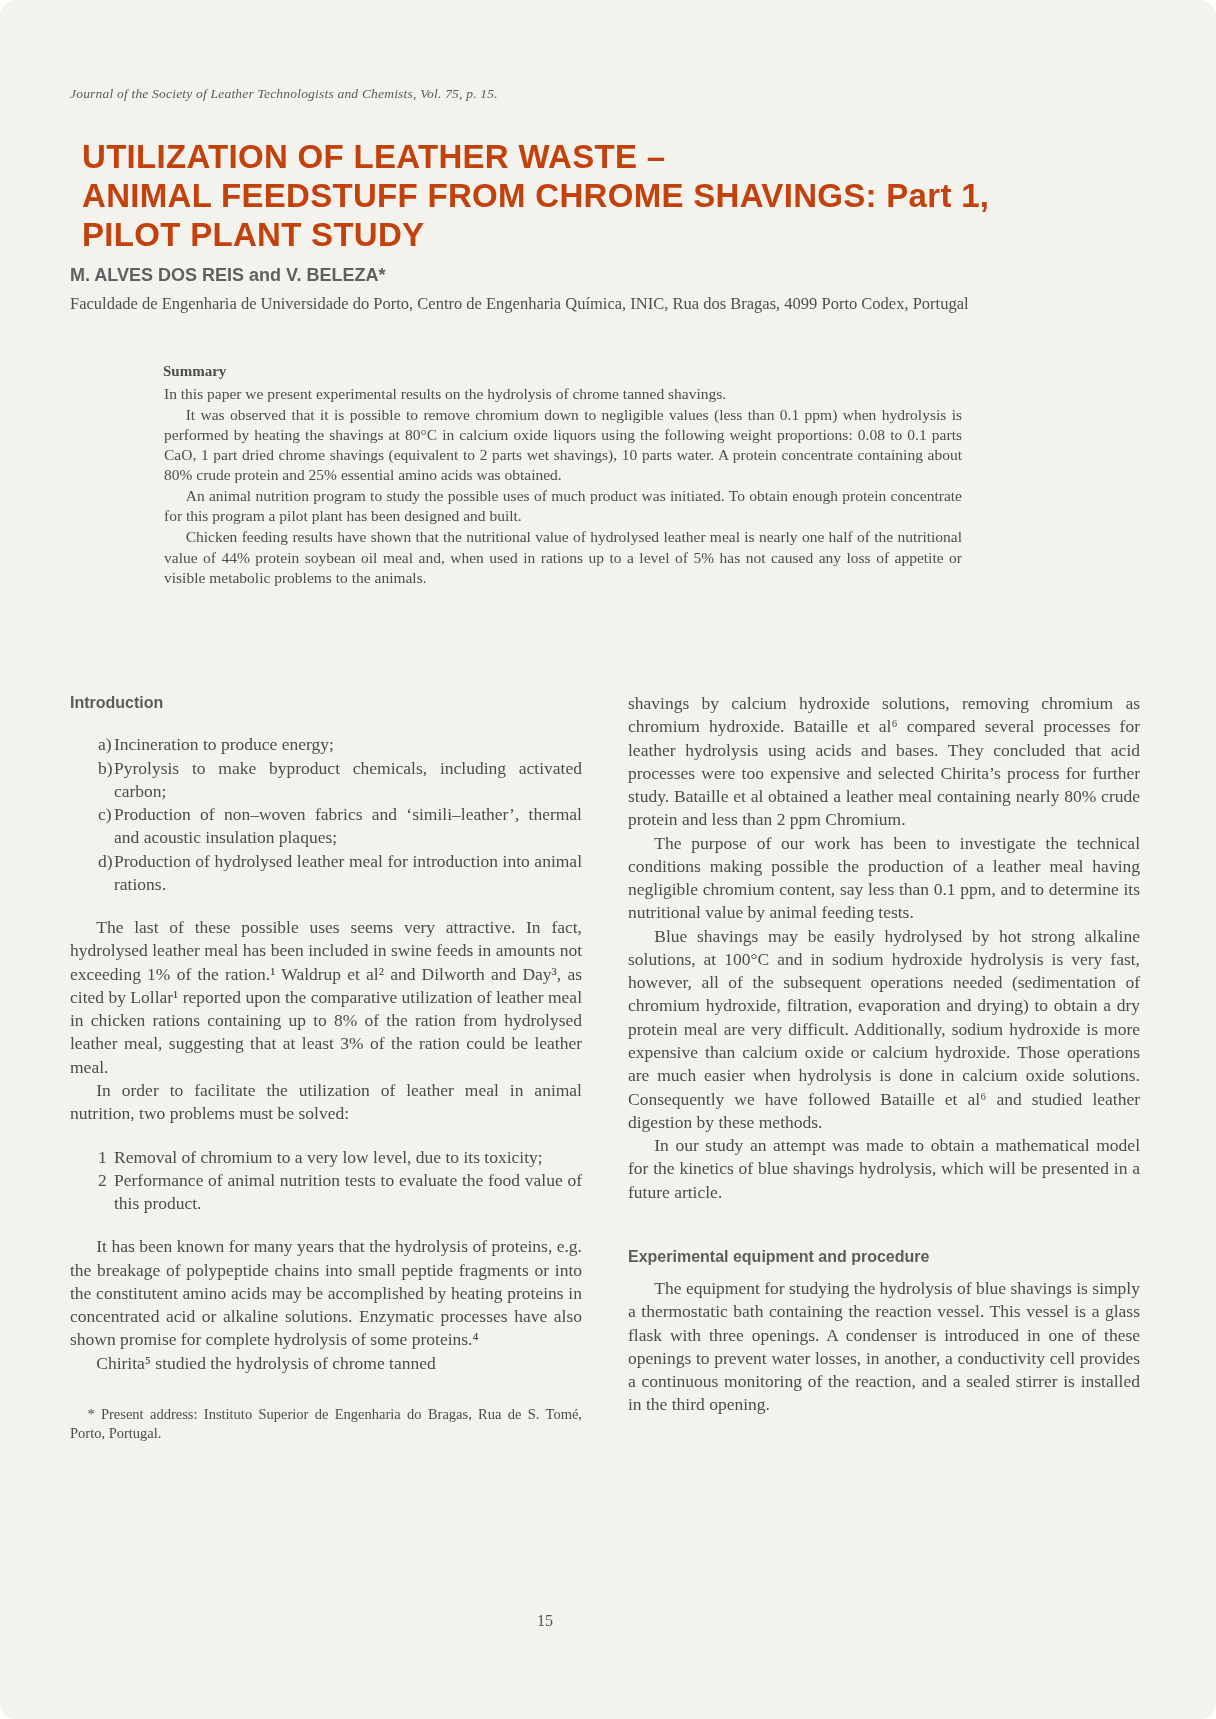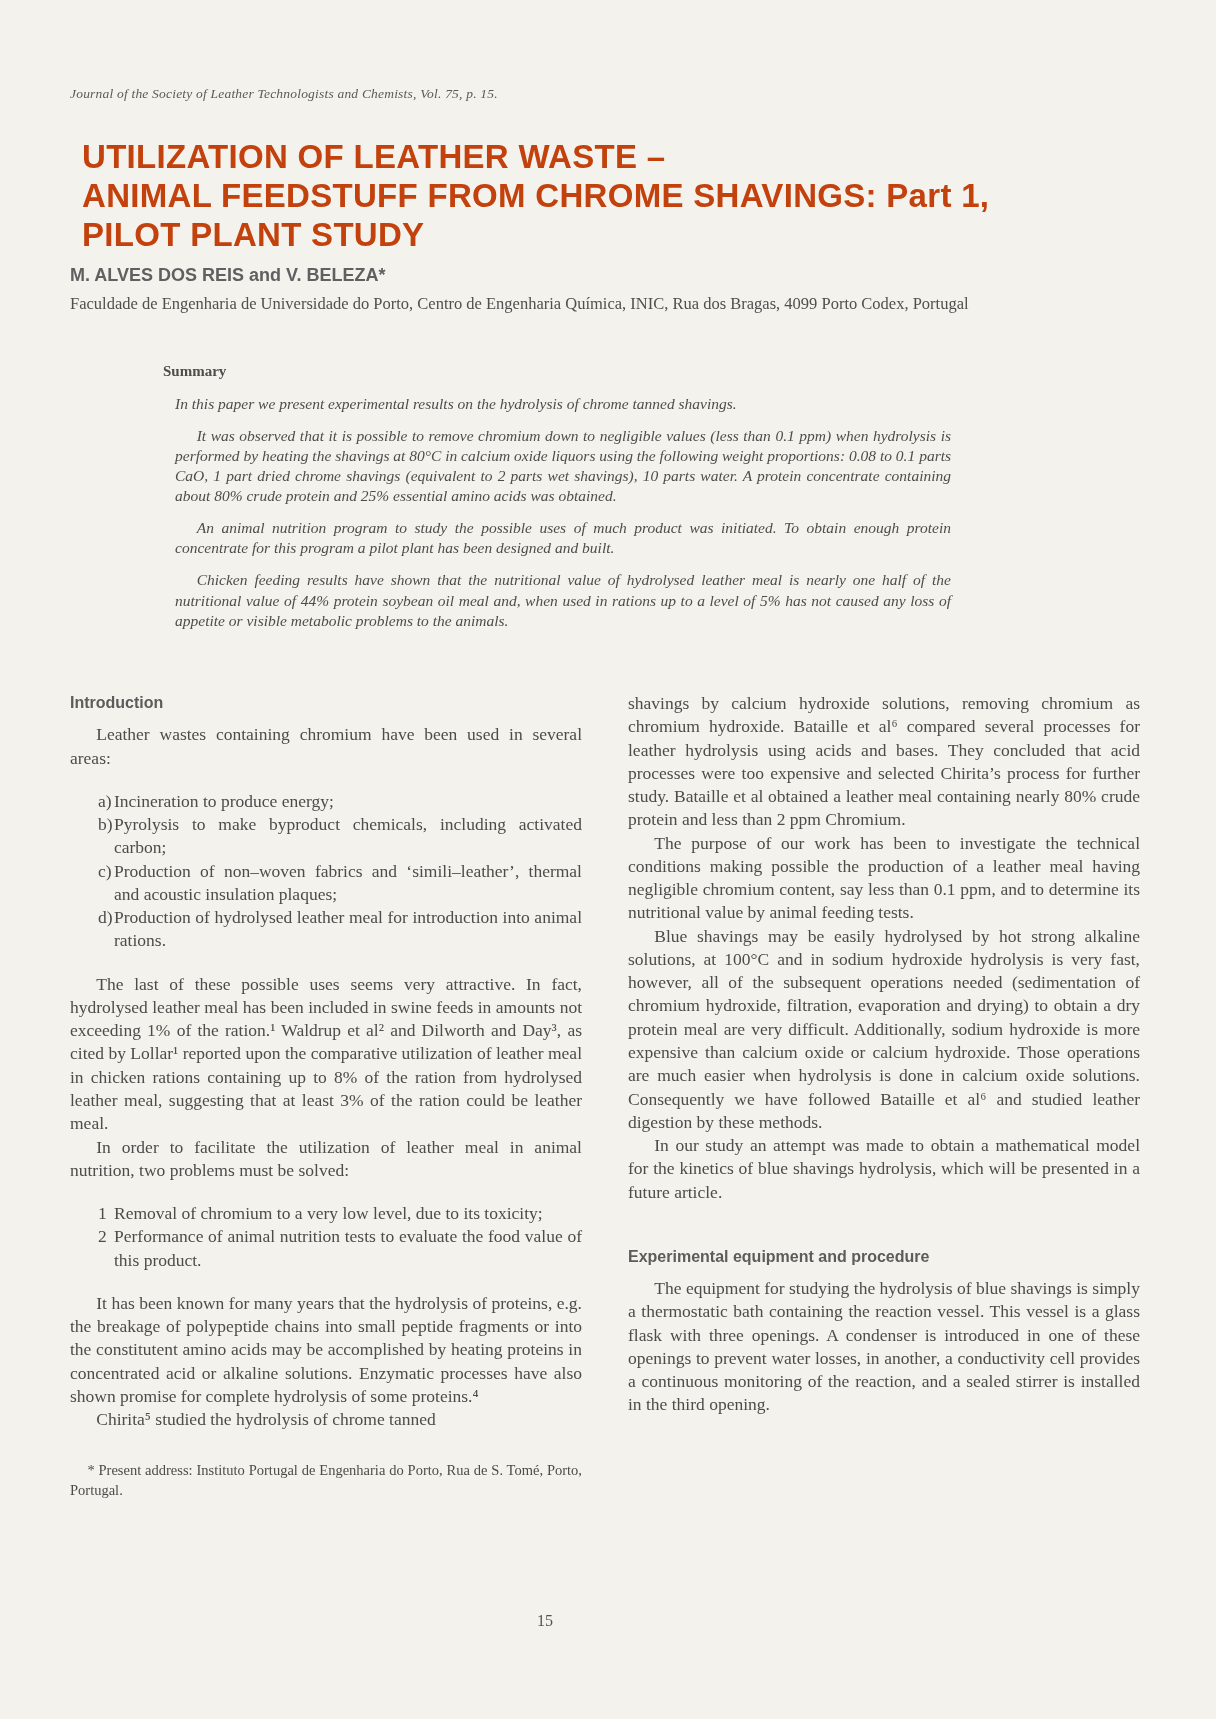--- a/index.html
+++ b/index.html
@@ -4,20 +4,21 @@
 <style>
   html,body { margin:0; padding:0; }
   .page {
     position: relative;
     width: 1216px;
     height: 1719px;
     background: #f4f2ed;
     color: #4d4d4b;
     font-family: "Liberation Serif", serif;
     overflow: hidden;
+    border-radius: 16px;
   }
   .journal-line {
     position: absolute;
     left: 70px; top: 86px;
     font-style: italic;
     font-size: 13.5px;
     color: #5a5a58;
     letter-spacing: 0.2px;
   }
   .article-title {
@@ -54,21 +55,21 @@
     width: 800px;
     font-size: 15.5px;
     line-height: 1.3;
     text-align: justify;
   }
   .summary-heading {
     font-weight: bold;
     font-size: 15px;
     margin-bottom: 2px;
   }
-  .summary p { margin: 12px; font-style: italic; }
+  .summary p { margin: 1px; }
   .summary p.indent { text-indent: 1.4em; }
   .columns {
     position: absolute;
     left: 70px; top: 692px;
     width: 1070px;
     display: flex;
     gap: 46px;
   }
   .col {
     width: 512px;
@@ -134,21 +135,20 @@
     <p>In this paper we present experimental results on the hydrolysis of chrome tanned shavings.</p>
     <p class="indent">It was observed that it is possible to remove chromium down to negligible values (less than 0.1 ppm) when hydrolysis is performed by heating the shavings at 80°C in calcium oxide liquors using the following weight proportions: 0.08 to 0.1 parts CaO, 1 part dried chrome shavings (equivalent to 2 parts wet shavings), 10 parts water. A protein concentrate containing about 80% crude protein and 25% essential amino acids was obtained.</p>
     <p class="indent">An animal nutrition program to study the possible uses of much product was initiated. To obtain enough protein concentrate for this program a pilot plant has been designed and built.</p>
     <p class="indent">Chicken feeding results have shown that the nutritional value of hydrolysed leather meal is nearly one half of the nutritional value of 44% protein soybean oil meal and, when used in rations up to a level of 5% has not caused any loss of appetite or visible metabolic problems to the animals.</p>
   </div>
 
   <div class="columns">
 
     <div class="col">
       <h2 class="section-heading">Introduction</h2>
-      <p class="indent">Leather wastes containing chromium have been used in several areas:</p>
 
       <div class="list">
         <div class="list-item">
           <span class="list-label">a)</span>
           <span class="list-text">Incineration to produce energy;</span>
         </div>
         <div class="list-item">
           <span class="list-label">b)</span>
           <span class="list-text">Pyrolysis to make byproduct chemicals, including activated carbon;</span>
         </div>
@@ -173,21 +173,21 @@
         <div class="list-item">
           <span class="list-label">2</span>
           <span class="list-text">Performance of animal nutrition tests to evaluate the food value of this product.</span>
         </div>
       </div>
 
       <p class="indent">It has been known for many years that the hydrolysis of proteins, e.g. the breakage of polypeptide chains into small peptide fragments or into the constitutent amino acids may be accomplished by heating proteins in concentrated acid or alkaline solutions. Enzymatic processes have also shown promise for complete hydrolysis of some proteins.⁴</p>
       <p class="indent">Chirita⁵ studied the hydrolysis of chrome tanned</p>
 
       <div class="footnote">
-        <p>* Present address: Instituto Portugal de Engenharia do Porto, Rua de S. Tomé, Porto, Portugal.</p>
+        <p>* Present address: Instituto Superior de Engenharia do Bragas, Rua de S. Tomé, Porto, Portugal.</p>
       </div>
     </div>
 
     <div class="col">
       <p>shavings by calcium hydroxide solutions, removing chromium as chromium hydroxide. Bataille et al⁶ compared several processes for leather hydrolysis using acids and bases. They concluded that acid processes were too expensive and selected Chirita’s process for further study. Bataille et al obtained a leather meal containing nearly 80% crude protein and less than 2 ppm Chromium.</p>
       <p class="indent">The purpose of our work has been to investigate the technical conditions making possible the production of a leather meal having negligible chromium content, say less than 0.1 ppm, and to determine its nutritional value by animal feeding tests.</p>
       <p class="indent">Blue shavings may be easily hydrolysed by hot strong alkaline solutions, at 100°C and in sodium hydroxide hydrolysis is very fast, however, all of the subsequent operations needed (sedimentation of chromium hydroxide, filtration, evaporation and drying) to obtain a dry protein meal are very difficult. Additionally, sodium hydroxide is more expensive than calcium oxide or calcium hydroxide. Those operations are much easier when hydrolysis is done in calcium oxide solutions. Consequently we have followed Bataille et al⁶ and studied leather digestion by these methods.</p>
       <p class="indent">In our study an attempt was made to obtain a mathematical model for the kinetics of blue shavings hydrolysis, which will be presented in a future article.</p>
       <h2 class="section-heading mid">Experimental equipment and procedure</h2>
       <p class="indent">The equipment for studying the hydrolysis of blue shavings is simply a thermostatic bath containing the reaction vessel. This vessel is a glass flask with three openings. A condenser is introduced in one of these openings to prevent water losses, in another, a conductivity cell provides a continuous monitoring of the reaction, and a sealed stirrer is installed in the third opening.</p>

